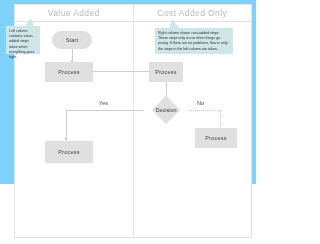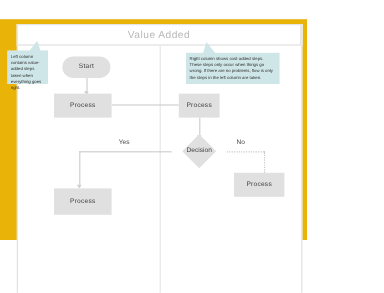--- a/index.html
+++ b/index.html
@@ -1,19 +1,19 @@
 <!DOCTYPE html>
 <html><head>
 <meta charset="utf-8">
 <style>
   html,body{margin:0;padding:0;background:#ffffff;}
   body{width:256px;height:244px;overflow:hidden;
        font-family:"Liberation Sans","DejaVu Sans",sans-serif;}
 
-  #canvas{position:relative;width:256px;height:184px;background:#eab308;margin-top:16px;}
+  #canvas{position:relative;width:256px;height:184px;background:#7dd3fc;}
 
   
   .frame{position:absolute;left:14px;top:4px;width:238px;height:234px;
          border:1px solid #e2e2e2;box-sizing:border-box;background:#ffffff;}
   .hdr-row{position:absolute;left:14px;top:4px;width:238px;height:18px;
            box-sizing:border-box;border:1px solid #e6e6e6;border-bottom:1px solid #e0e0e0;
            display:flex;background:#ffffff;}
   .hdr-cell{flex:1;display:flex;align-items:center;justify-content:center;
             font-size:8.5px;color:#b9b9b9;letter-spacing:.4px;}
   .hdr-cell.left{border-right:1px solid #e6e6e6;}
@@ -54,20 +54,21 @@
 </style>
 </head>
 <body>
 
 <div id="canvas">
 
   <div class="frame"></div>
 
   <div class="hdr-row">
     <div class="hdr-cell left">Value Added</div>
+    <div class="hdr-cell">Cost Added Only</div>
   </div>
   <div class="col-div"></div>
 
   <div class="ln ln-v" style="left:72px;top:49px;height:13px;"></div>
   <div class="arrowhead arrow-down" style="left:69.5px;top:60px;"></div>
 
   <div class="ln ln-h" style="left:93px;top:71px;width:56px;"></div>
 
   <div class="ln ln-v" style="left:166px;top:82px;height:17px;"></div>
   <div class="arrowhead arrow-down" style="left:163.5px;top:97px;"></div>

